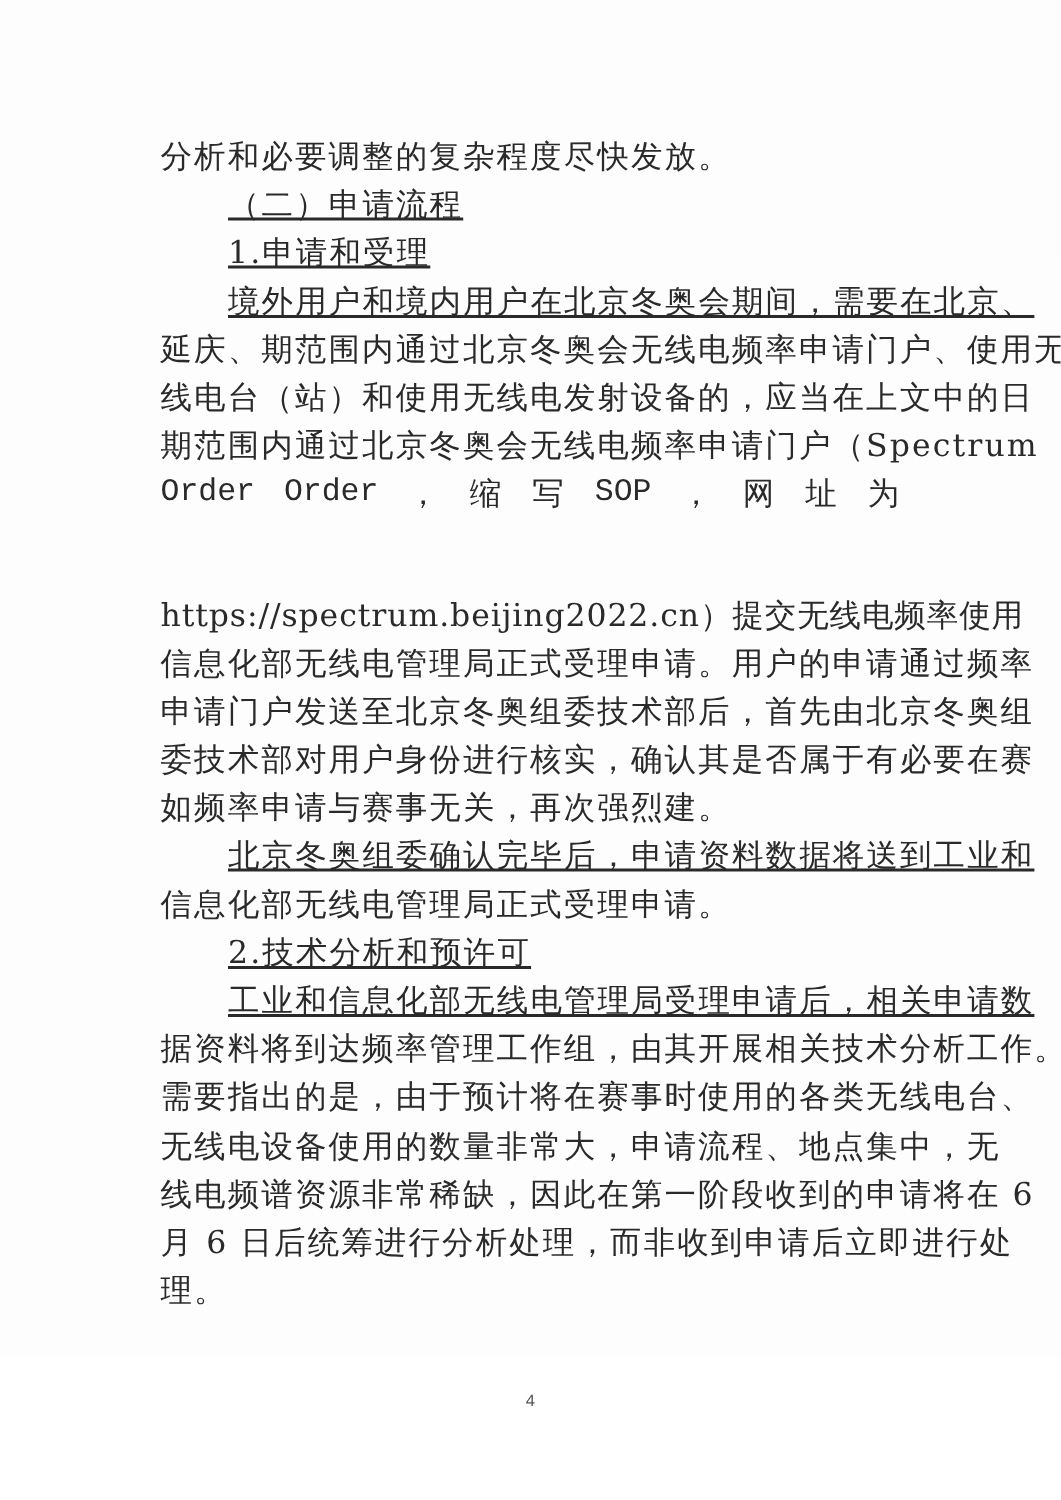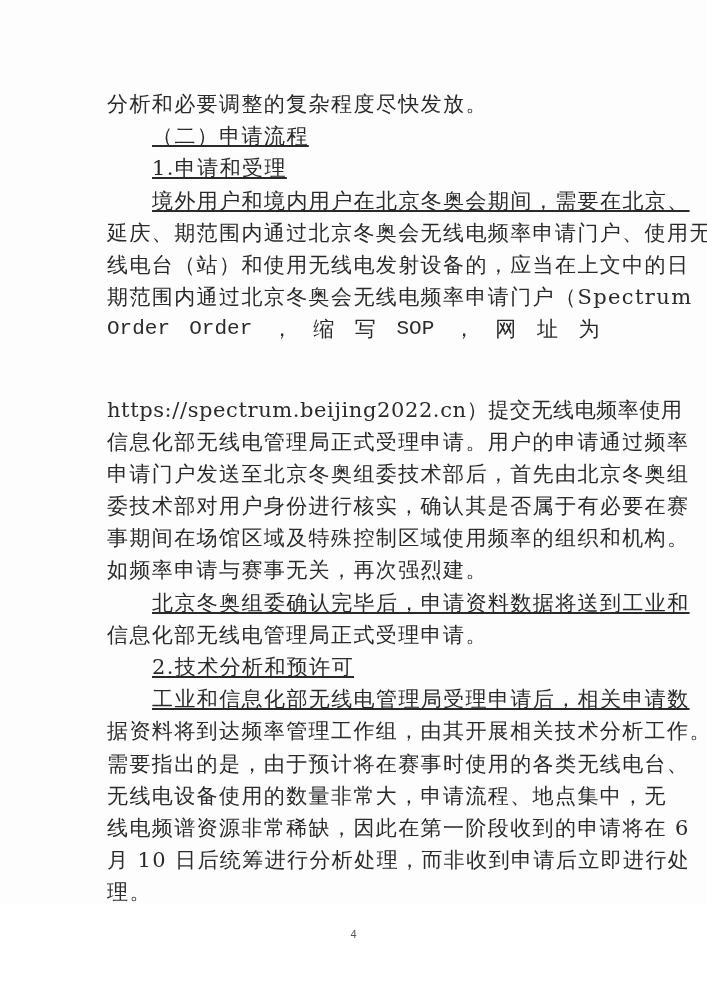--- a/index.html
+++ b/index.html
@@ -74,28 +74,27 @@
       <span class="mono">SOP</span>
       <span>，</span>
       <span>网</span>
       <span>址</span>
       <span>为</span>
     </div>
     <div class="line" style="letter-spacing:0.6px;margin-top:48px;">https://spectrum.beijing2022.cn）提交无线电频率使用</div>
     <div class="line">信息化部无线电管理局正式受理申请。用户的申请通过频率</div>
     <div class="line">申请门户发送至北京冬奥组委技术部后，首先由北京冬奥组</div>
     <div class="line">委技术部对用户身份进行核实，确认其是否属于有必要在赛</div>
-    <div class="line">事期间在场馆区域及特殊控制区域使用频率的组织和机构。</div>
     <div class="line">如频率申请与赛事无关，再次强烈建。</div>
     <div class="line indent">北京冬奥组委确认完毕后，申请资料数据将送到工业和</div>
     <div class="line">信息化部无线电管理局正式受理申请。</div>
     <div class="line indent">2.技术分析和预许可</div>
     <div class="line indent">工业和信息化部无线电管理局受理申请后，相关申请数</div>
     <div class="line">据资料将到达频率管理工作组，由其开展相关技术分析工作。</div>
     <div class="line">需要指出的是，由于预计将在赛事时使用的各类无线电台、</div>
     <div class="line">无线电设备使用的数量非常大，申请流程、地点集中，无</div>
     <div class="line">线电频谱资源非常稀缺，因此在第一阶段收到的申请将在 6</div>
-    <div class="line">月 10 日后统筹进行分析处理，而非收到申请后立即进行处</div>
+    <div class="line">月 6 日后统筹进行分析处理，而非收到申请后立即进行处</div>
     <div class="line">理。</div>
   </div>
 
   <div class="page-number">4</div>
 </div>
 
 </body></html>

